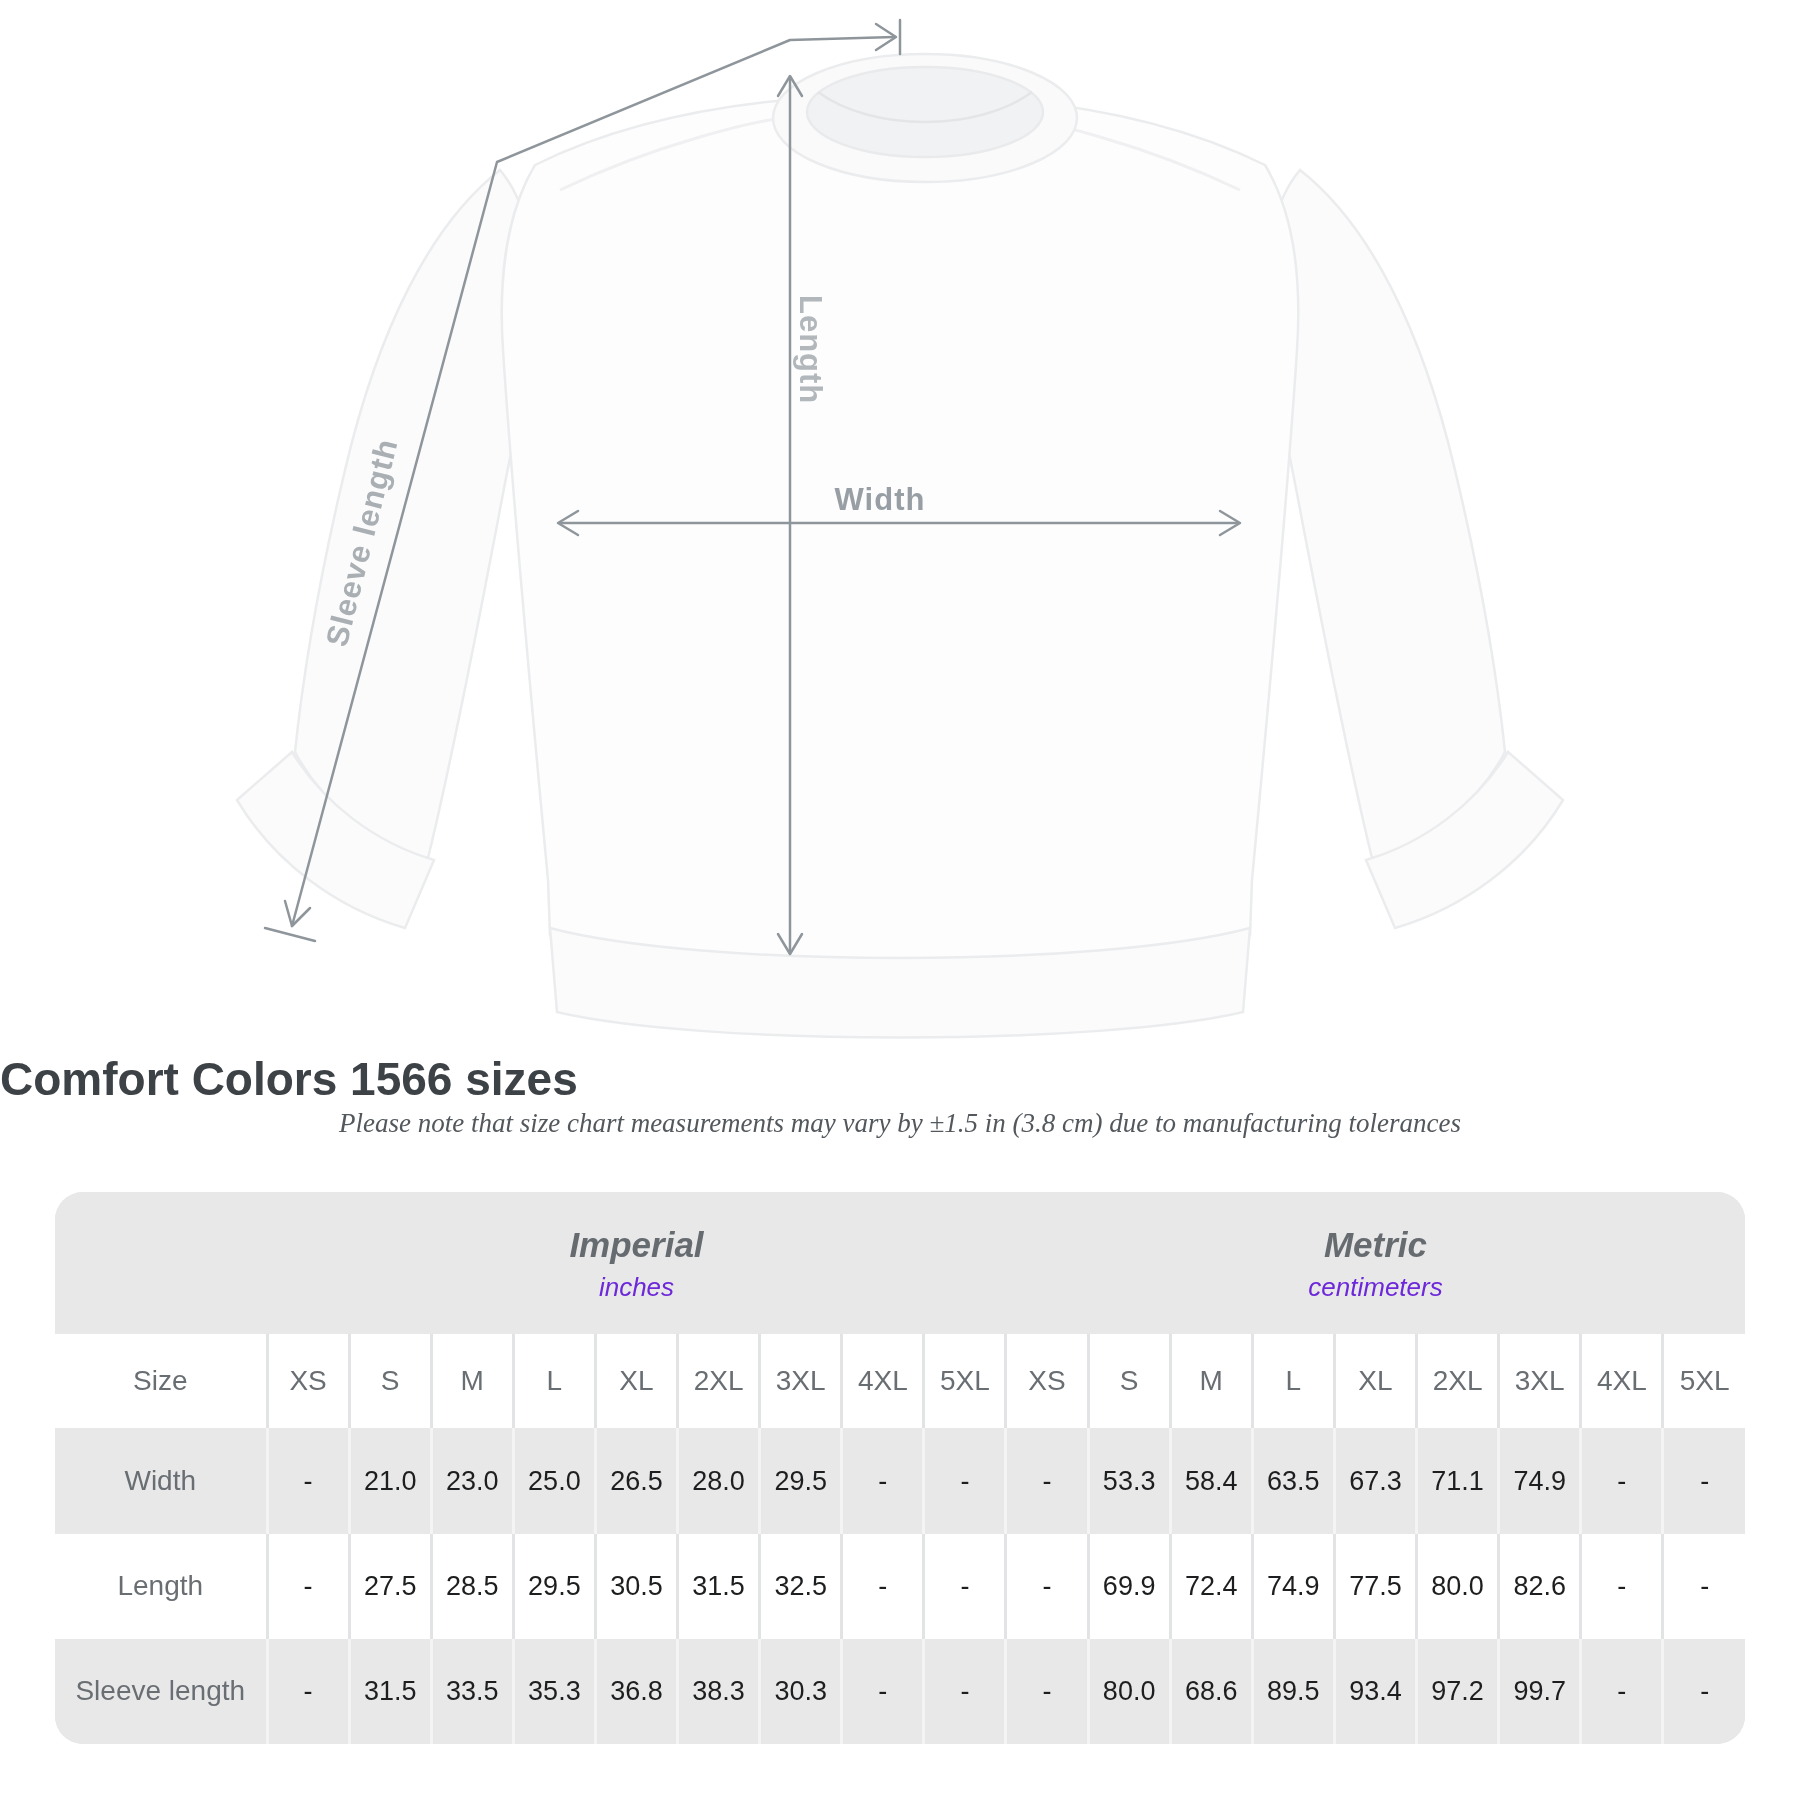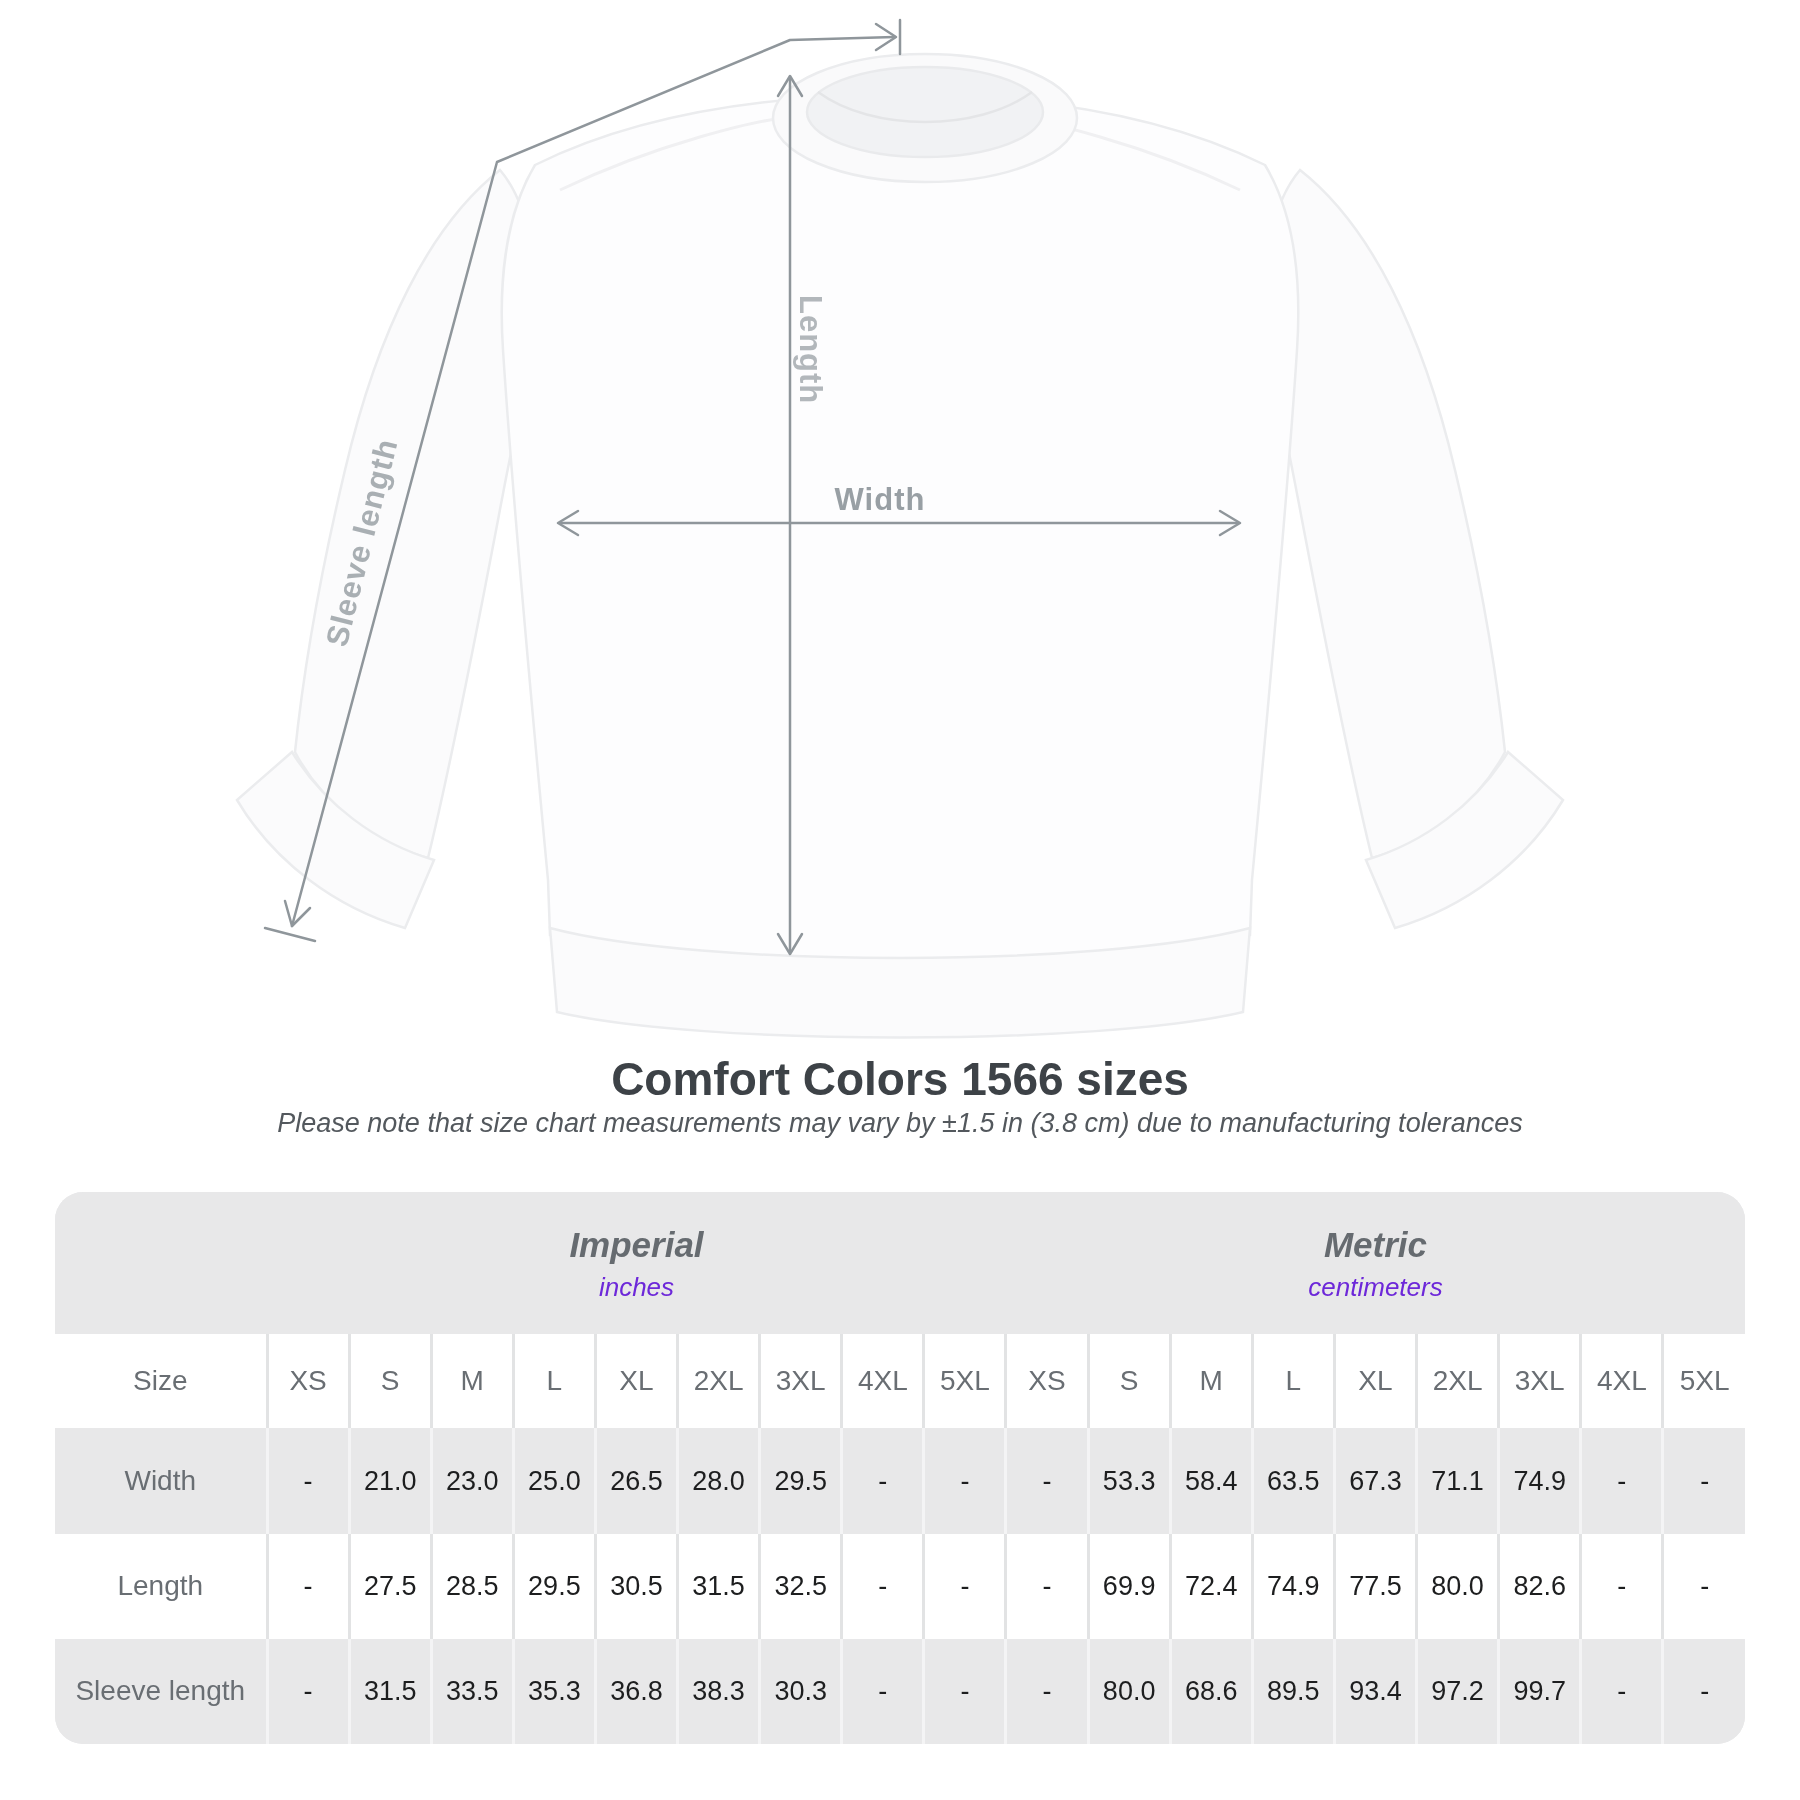--- a/index.html
+++ b/index.html
@@ -6,26 +6,26 @@
   body{
     width:1800px;height:1800px;position:relative;overflow:hidden;
     background:#ffffff;font-family:"Liberation Sans",sans-serif;
   }
   
   .garment-wrap{position:absolute;left:0;top:0;width:1800px;height:1060px;}
   .garment-wrap svg{display:block;}
   .measure-label{font-family:"Liberation Sans",sans-serif;font-weight:bold;font-size:31px;letter-spacing:1px;}
   
   .chart-title{
-    position:absolute;left:0;top:1052px;width:1800px;text-align:center;
+    position:absolute;left:0;top:1052px;width:1800px;text-align:left;
     font-size:46px;font-weight:bold;color:#3d4247;margin:0;
   }
   .chart-subtitle{
     position:absolute;left:0;top:1108px;width:1800px;text-align:center;
-    font-size:27px;font-style:italic;color:#53585d;margin:0;
+    font-size:27px;font-style:italic;color:#53585d;margin:0;font-family:Liberation Serif, serif;
   }
   
   .size-table-card{
     position:absolute;left:55px;top:1192px;width:1690px;height:552px;
     background:#e8e8e9;border-radius:28px;overflow:hidden;
   }
   table.size-table{
     width:100%;height:100%;border-collapse:collapse;table-layout:fixed;
   }
   .size-table td,.size-table th{padding:0;text-align:center;vertical-align:middle;font-weight:normal;}

